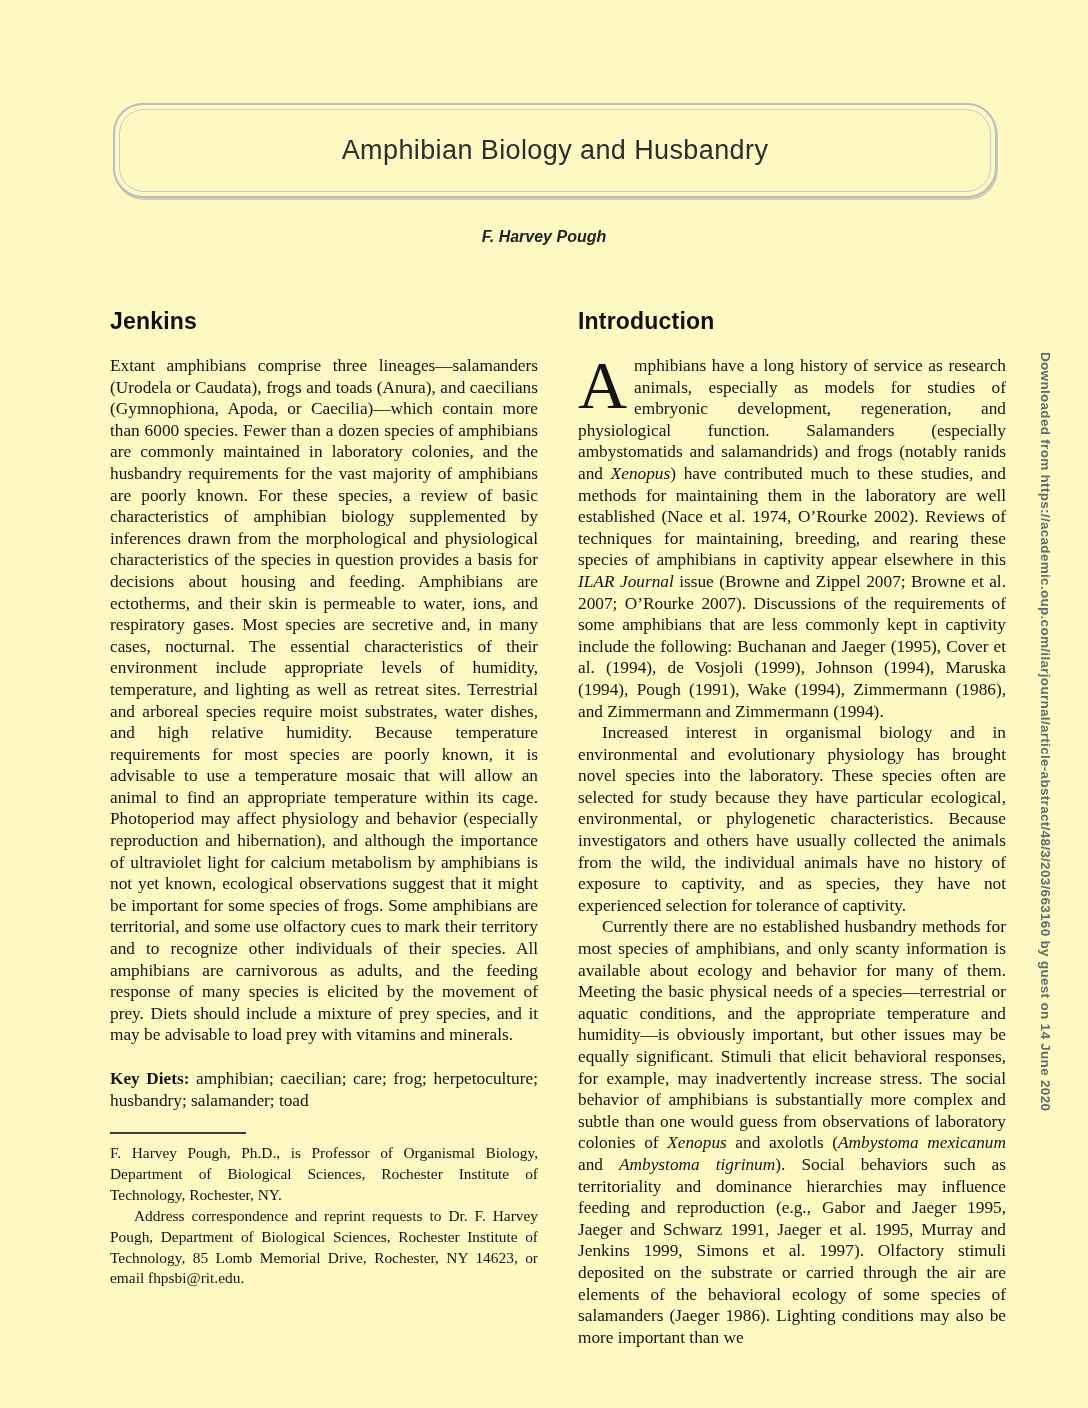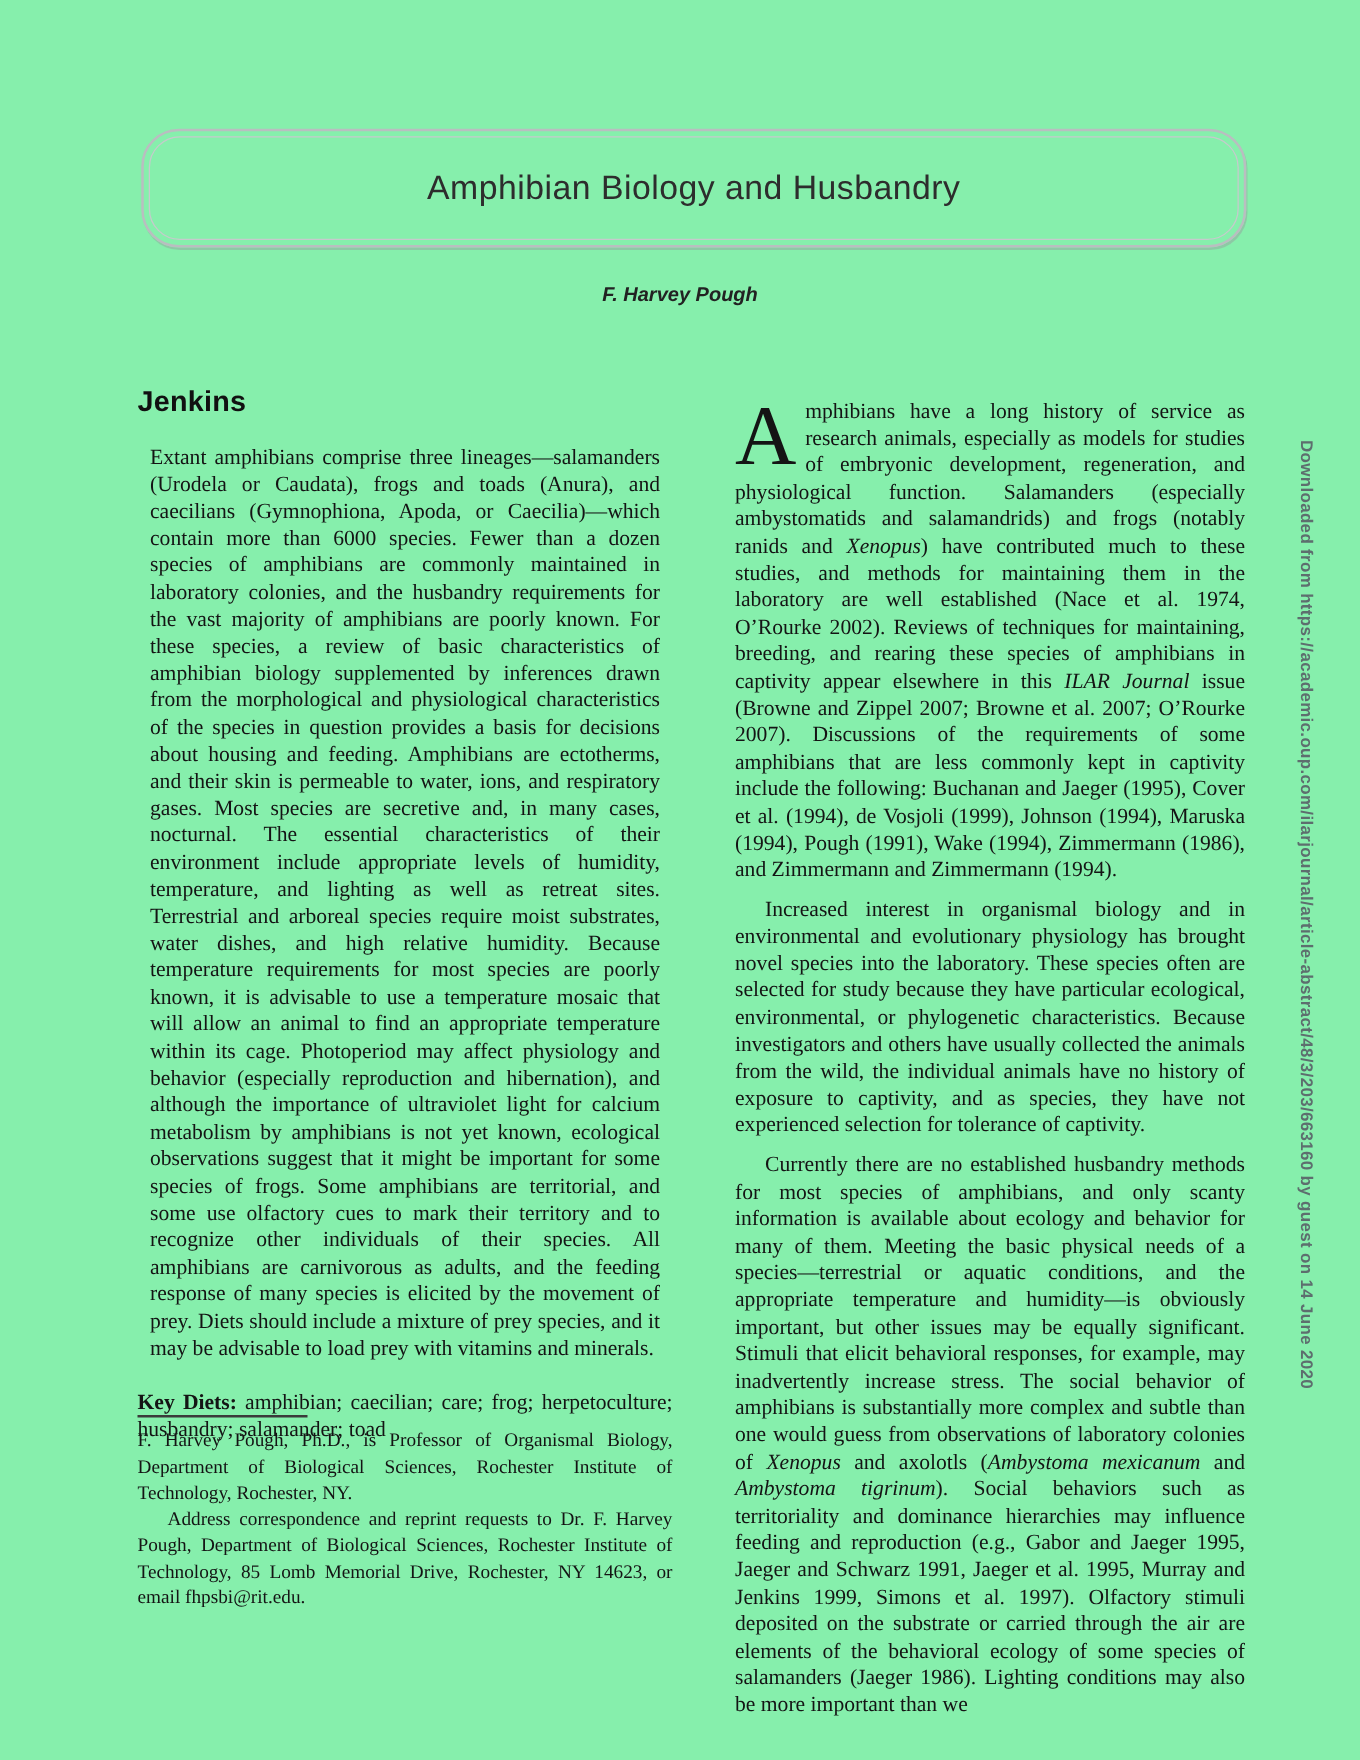--- a/index.html
+++ b/index.html
@@ -1,20 +1,20 @@
 <!DOCTYPE html>
 <html lang="en"><head>
 <meta charset="utf-8">
 <style>
   html, body { margin: 0; padding: 0; background: #ffffff; }
   .page {
     position: relative;
     width: 1088px;
     height: 1408px;
-    background: #86efac;
+    background: #fef9c3;
     overflow: hidden;
     font-family: "Liberation Serif", serif;
     color: #141414;
   }
 
   
   .title-box {
     position: absolute;
     left: 113px; top: 103px;
     width: 884px; height: 95px;
@@ -66,21 +66,21 @@
     font-weight: 700;
     color: #111;
     margin: 0 0 20px 0;
     letter-spacing: 0.2px;
   }
 
   p.body-p {
     font-size: 17.3px;
     line-height: 21.6px;
     text-align: justify;
-    margin: 10px;
+    margin: 0;
   }
   p.indent { text-indent: 24px; }
   p.keywords {
     font-size: 17.3px;
     line-height: 21.6px;
     text-align: justify;
     margin: 22px 0 0 0;
   }
   p.keywords b { font-weight: 700; }
 
@@ -148,20 +148,21 @@
 
   <div class="author">F. Harvey Pough</div>
 
   <div class="col col-left">
     <h2 class="section-heading">Jenkins</h2>
     <p class="body-p">Extant amphibians comprise three lineages—salamanders (Urodela or Caudata), frogs and toads (Anura), and caecilians (Gymnophiona, Apoda, or Caecilia)—which contain more than 6000 species. Fewer than a dozen species of amphibians are commonly maintained in laboratory colonies, and the husbandry requirements for the vast majority of amphibians are poorly known. For these species, a review of basic characteristics of amphibian biology supplemented by inferences drawn from the morphological and physiological characteristics of the species in question provides a basis for decisions about housing and feeding. Amphibians are ectotherms, and their skin is permeable to water, ions, and respiratory gases. Most species are secretive and, in many cases, nocturnal. The essential characteristics of their environment include appropriate levels of humidity, temperature, and lighting as well as retreat sites. Terrestrial and arboreal species require moist substrates, water dishes, and high relative humidity. Because temperature requirements for most species are poorly known, it is advisable to use a temperature mosaic that will allow an animal to find an appropriate temperature within its cage. Photoperiod may affect physiology and behavior (especially reproduction and hibernation), and although the importance of ultraviolet light for calcium metabolism by amphibians is not yet known, ecological observations suggest that it might be important for some species of frogs. Some amphibians are territorial, and some use olfactory cues to mark their territory and to recognize other individuals of their species. All amphibians are carnivorous as adults, and the feeding response of many species is elicited by the movement of prey. Diets should include a mixture of prey species, and it may be advisable to load prey with vitamins and minerals.</p>
     <p class="keywords"><b>Key Diets:</b><span> amphibian; caecilian; care; frog; herpetoculture; husbandry; salamander; toad</span></p>
   </div>
 
   <div class="col col-right">
+    <h2 class="section-heading">Introduction</h2>
     <p class="body-p"><span class="dropcap">A</span><span>mphibians have a long history of service as research animals, especially as models for studies of embryonic development, regeneration, and physiological function. Salamanders (especially ambystomatids and salamandrids) and frogs (notably ranids and <i>Xenopus</i>) have contributed much to these studies, and methods for maintaining them in the laboratory are well established (Nace et al. 1974, O’Rourke 2002). Reviews of techniques for maintaining, breeding, and rearing these species of amphibians in captivity appear elsewhere in this <i>ILAR Journal</i> issue (Browne and Zippel 2007; Browne et al. 2007; O’Rourke 2007). Discussions of the requirements of some amphibians that are less commonly kept in captivity include the following: Buchanan and Jaeger (1995), Cover et al. (1994), de Vosjoli (1999), Johnson (1994), Maruska (1994), Pough (1991), Wake (1994), Zimmermann (1986), and Zimmermann and Zimmermann (1994).</span></p>
     <p class="body-p indent">Increased interest in organismal biology and in environmental and evolutionary physiology has brought novel species into the laboratory. These species often are selected for study because they have particular ecological, environmental, or phylogenetic characteristics. Because investigators and others have usually collected the animals from the wild, the individual animals have no history of exposure to captivity, and as species, they have not experienced selection for tolerance of captivity.</p>
     <p class="body-p indent">Currently there are no established husbandry methods for most species of amphibians, and only scanty information is available about ecology and behavior for many of them. Meeting the basic physical needs of a species—terrestrial or aquatic conditions, and the appropriate temperature and humidity—is obviously important, but other issues may be equally significant. Stimuli that elicit behavioral responses, for example, may inadvertently increase stress. The social behavior of amphibians is substantially more complex and subtle than one would guess from observations of laboratory colonies of <i>Xenopus</i> and axolotls (<i>Ambystoma mexicanum</i> and <i>Ambystoma tigrinum</i>). Social behaviors such as territoriality and dominance hierarchies may influence feeding and reproduction (e.g., Gabor and Jaeger 1995, Jaeger and Schwarz 1991, Jaeger et al. 1995, Murray and Jenkins 1999, Simons et al. 1997). Olfactory stimuli deposited on the substrate or carried through the air are elements of the behavioral ecology of some species of salamanders (Jaeger 1986). Lighting conditions may also be more important than we</p>
   </div>
 
   <div class="footnote">
     <div class="footnote-rule"></div>
     <p>F. Harvey Pough, Ph.D., is Professor of Organismal Biology, Department of Biological Sciences, Rochester Institute of Technology, Rochester, NY.</p>
     <p class="indent2">Address correspondence and reprint requests to Dr. F. Harvey Pough, Department of Biological Sciences, Rochester Institute of Technology, 85 Lomb Memorial Drive, Rochester, NY 14623, or email fhpsbi@rit.edu.</p>
   </div>

